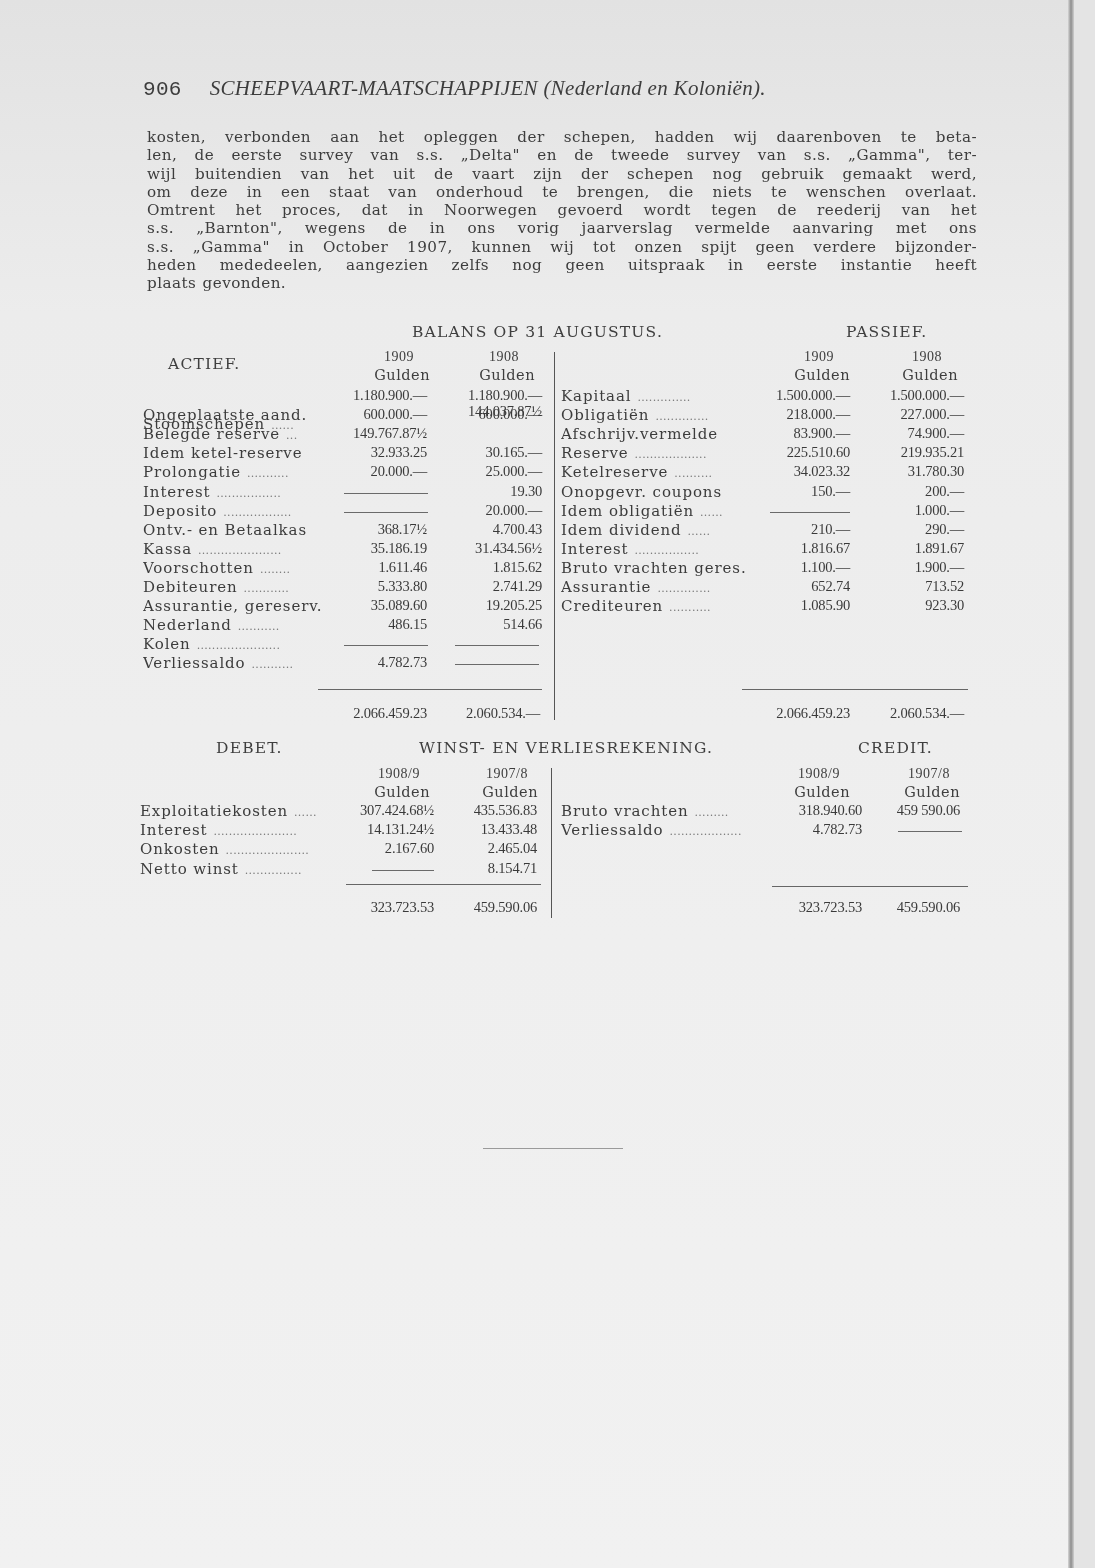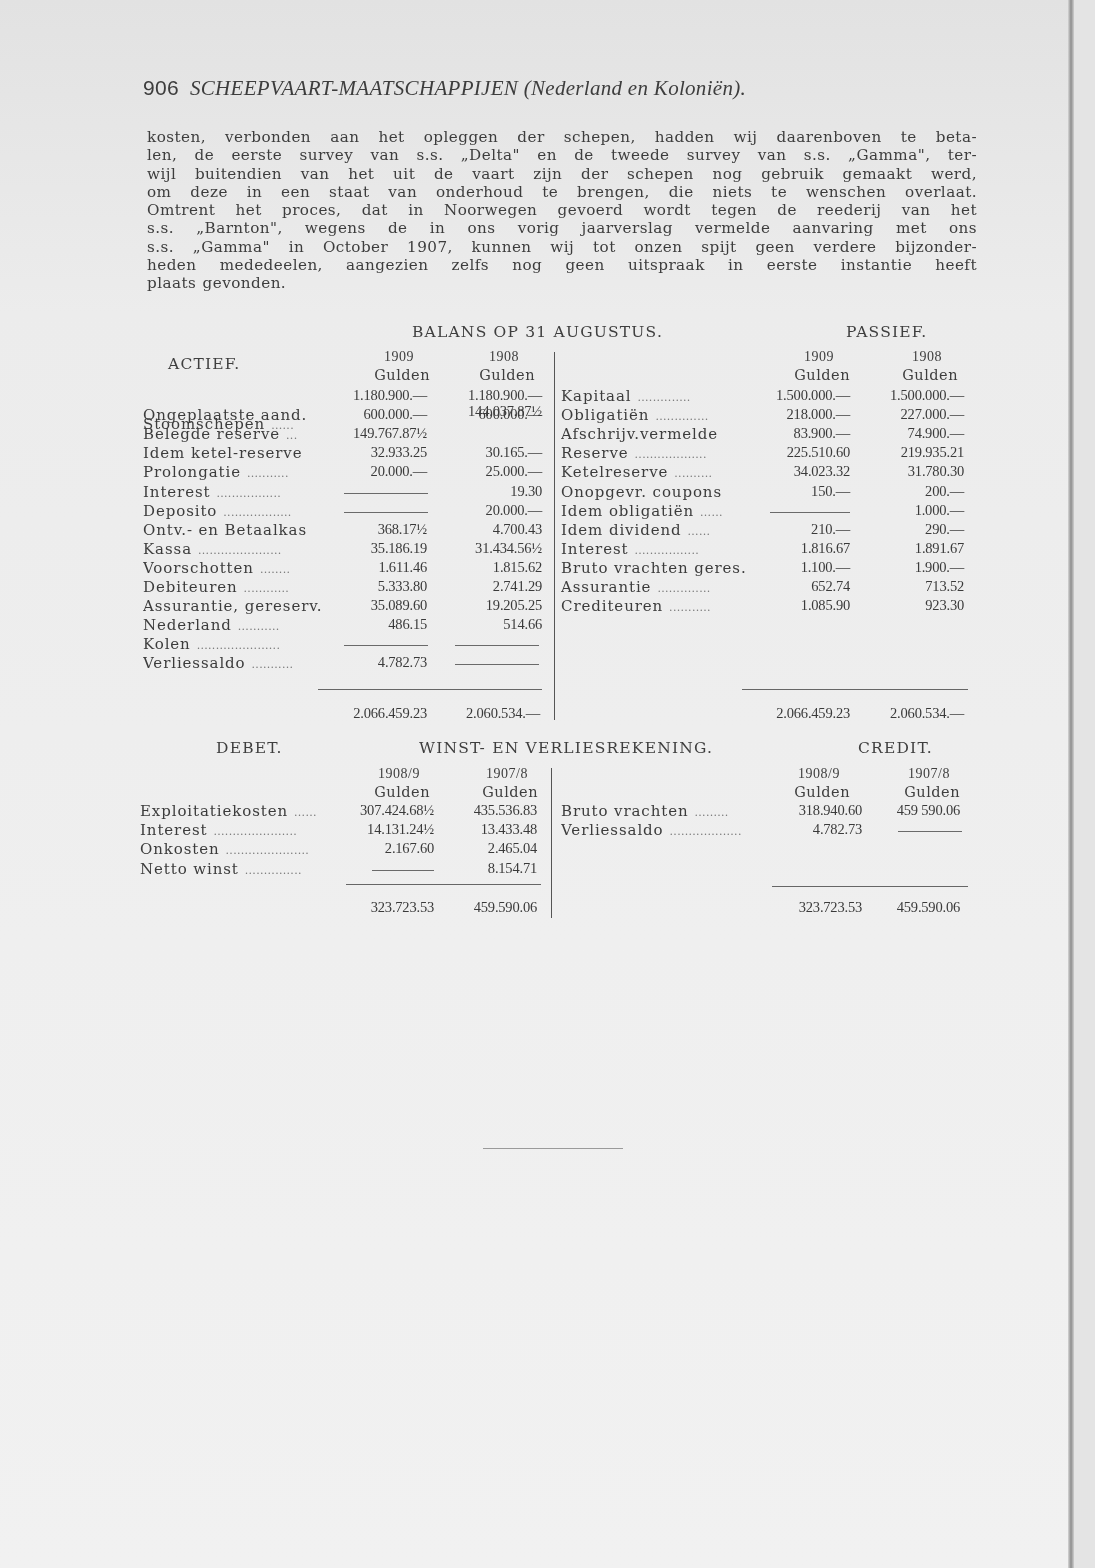--- a/index.html
+++ b/index.html
@@ -20,21 +20,21 @@
   }
   .gutter2 {
     position: absolute; left: 1074px; top: 0; width: 21px; height: 1568px;
     background: #e4e4e4;
   }
   .header {
     position: absolute; left: 143px; top: 76px;
     font-size: 21px; letter-spacing: 0.3px; color: #3d3d3d;
     white-space: nowrap;
   }
-  .header .pg { font-family: Liberation Sans, sans-serif; font-style: normal; margin-right: 4px; }
+  .header .pg { font-family: Liberation Mono, monospace; font-style: normal; margin-right: 21px; }
   .header .title { font-style: italic; font-family: "Liberation Serif", serif; }
   .para {
     position: absolute; left: 147px; top: 128px; width: 830px;
     font-size: 15.2px; line-height: 18.3px; text-align: justify;
     letter-spacing: 0.45px; word-spacing: 1px; color: #3d3d3d;
   }
   .para .line { display: block; text-align-last: justify; white-space: nowrap; }
   .para .line.last { text-align-last: left; }
 
   .sec-title {

